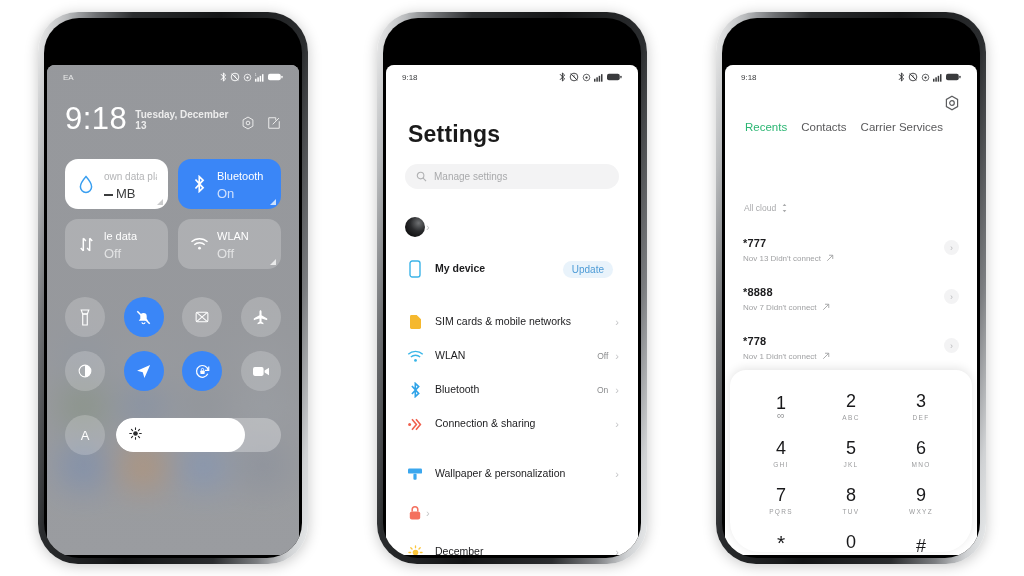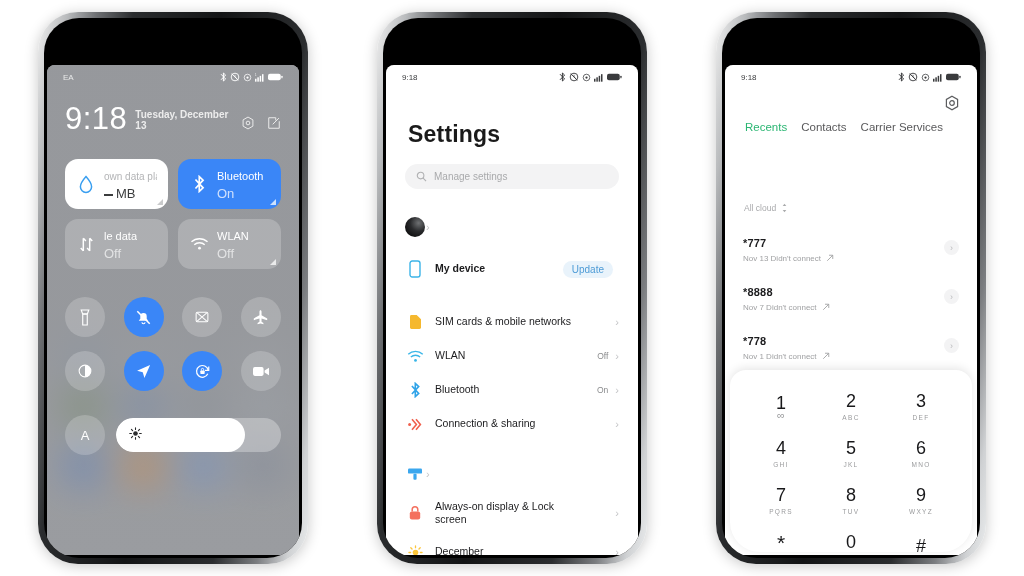--- a/index.html
+++ b/index.html
@@ -440,33 +440,33 @@
 
             <div class="s-gap"></div>
 
             <div class="s-row">
               <span class="s-ico">
                 <svg width="16" height="14" viewBox="0 0 16 14">
                     <rect x="1" y="1.6" width="14" height="5" rx="1.2" fill="#3ba7ee"></rect>
                     <rect x="6.4" y="6.8" width="3.2" height="6" rx="1" fill="#3ba7ee"></rect>
                   </svg>
               </span>
+              <span class="s-lbl">
+                  <span class="s-t">Wallpaper &amp; personalization</span>
+                </span>
               <span class="s-chev">›</span>
             </div>
 
             <div class="s-row tall">
               <span class="s-ico">
                 <svg width="14" height="16" viewBox="0 0 14 16">
                     <rect x="1.8" y="6.4" width="10.4" height="8" rx="2" fill="#f4705e"></rect>
                     <path d="M4.2 6.4V4.6a2.8 2.8 0 0 1 5.6 0v1.8" fill="none" stroke="#f4705e" stroke-width="1.5"></path>
                   </svg>
               </span>
-              <span class="s-lbl">
-                  <span class="s-t" style="max-width:122px">Always-on display &amp; Lock screen</span>
-                </span>
               <span class="s-chev">›</span>
             </div>
 
             <div class="s-row">
               <span class="s-ico">
                 <svg width="15" height="15" viewBox="0 0 16 16">
                     <circle cx="8" cy="8" r="3" fill="#fcc63b"></circle>
                     <g stroke="#fcc63b" stroke-width="1.4" stroke-linecap="round">
                       <path d="M8 1v1.8M8 13.2V15M1 8h1.8M13.2 8H15M3 3l1.3 1.3M11.7 11.7 13 13M13 3l-1.3 1.3M4.3 11.7 3 13"></path>
                     </g>

